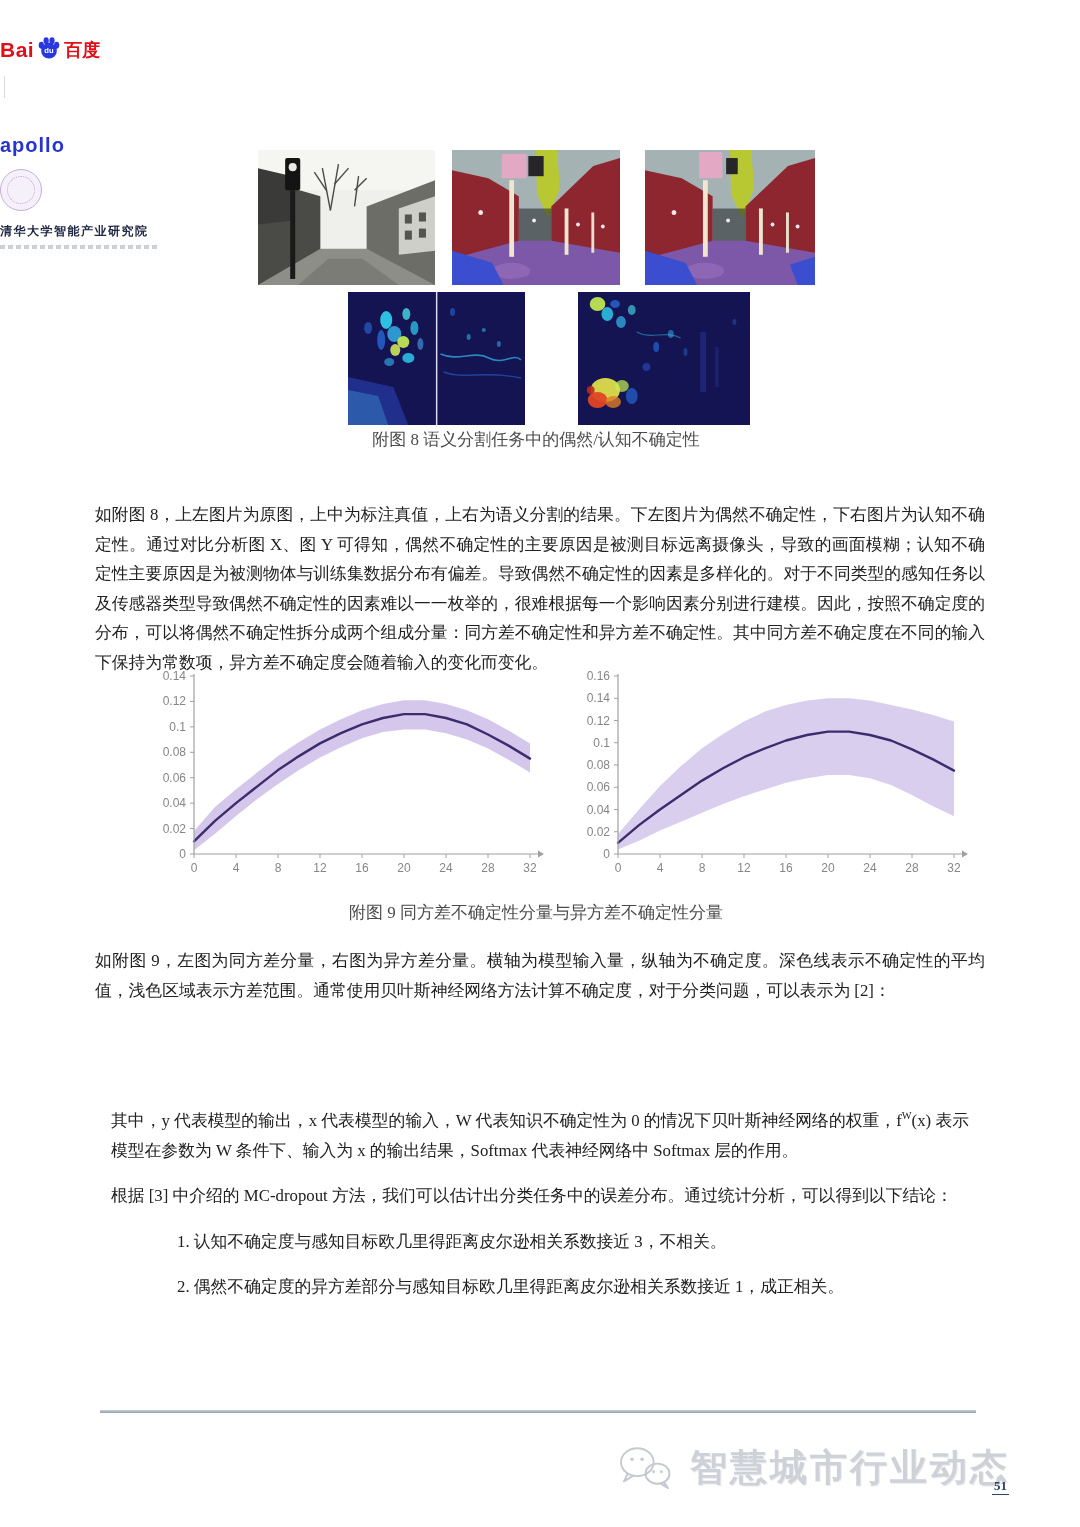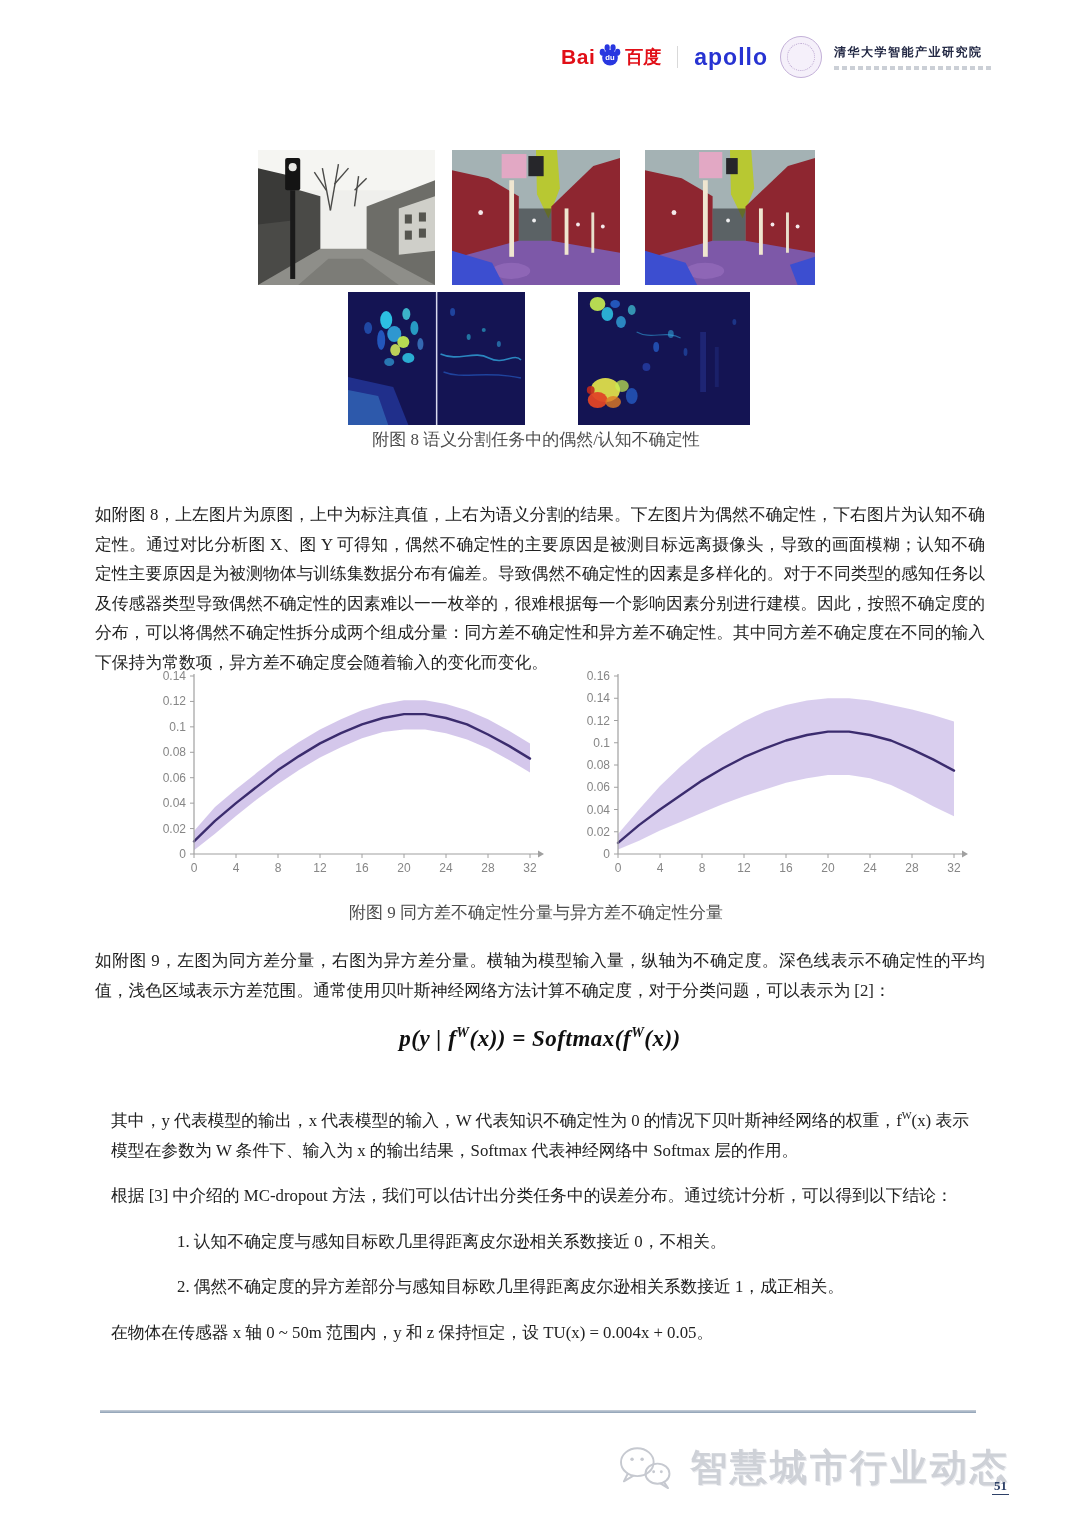--- a/index.html
+++ b/index.html
@@ -1,25 +1,25 @@
 <!DOCTYPE html>
 <html><head>
 <meta charset="utf-8">
 <style>
   html,body{margin:0;padding:0;background:#ffffff;}
   .page{position:relative;width:1080px;height:1527px;background:#ffffff;overflow:hidden;
         font-family:"Liberation Serif","DejaVu Serif",serif;color:#222;}
 
   
-  .hdr{position:absolute;top:36px;left:0;right:86px;display:flex;justify-content:flex-end;align-items:center;gap:12px;}
+  .hdr{position:absolute;top:36px;left:0;right:86px;display:flex;justify-content:flex-end;gap:12px;flex-direction:column;}
   .bd{display:flex;align-items:center;gap:3px;font-family:"Liberation Sans",sans-serif;}
   .bd .bai{color:#e10f17;font-weight:bold;font-size:21px;letter-spacing:.5px;}
   .bd .cn{color:#e10f17;font-weight:bold;font-size:18px;}
   .hdr .divider{width:1px;height:22px;background:#d9d9d9;margin:0 4px;}
-  .apollo{color:#2733d2;font-family:"Liberation Sans",sans-serif;font-size:23px;font-weight:600;letter-spacing:1px;}
+  .apollo{color:#2733d2;font-family:"Liberation Sans",sans-serif;font-size:20px;font-weight:600;letter-spacing:1px;margin-top:24px;}
   .seal{width:40px;height:40px;border-radius:50%;border:1.5px solid #c3b0d8;background:#f5f0fa;
         display:flex;align-items:center;justify-content:center;}
   .seal-inner{width:26px;height:26px;border-radius:50%;border:1px dotted #bda9d2;}
   .tsing{display:flex;flex-direction:column;align-items:flex-start;}
   .tsing .cn{font-size:12px;font-weight:bold;color:#232945;letter-spacing:1.5px;font-family:"Liberation Serif",serif;}
   .tsing .sub{width:160px;height:4px;margin-top:5px;opacity:.85;
         background:repeating-linear-gradient(90deg,#c2c7cf 0 5px,transparent 5px 8px);}
 
   
   .ph{position:absolute;overflow:hidden;}
@@ -302,28 +302,26 @@
           <text x="340" y="206" text-anchor="middle" font-size="12" fill="#868686">28</text>
           <line x1="382" y1="188" x2="382" y2="192" stroke="#a0a0a0" stroke-width="1"></line>
           <text x="382" y="206" text-anchor="middle" font-size="12" fill="#868686">32</text>
         </svg></div>
   </div>
 
   <div class="caption" id="cap9">附图 9 同方差不确定性分量与异方差不确定性分量</div>
 
   <div class="para" id="para2">如附图 9，左图为同方差分量，右图为异方差分量。横轴为模型输入量，纵轴为不确定度。深色线表示不确定性的平均值，浅色区域表示方差范围。通常使用贝叶斯神经网络方法计算不确定度，对于分类问题，可以表示为 [2]：</div>
 
-  <div class="formula">p(y | f<sup>W</sup>(x)) = Softmax(f<sup>W</sup>(x))</div>
 
   <div class="para" id="block3">
     <p>其中，y 代表模型的输出，x 代表模型的输入，W 代表知识不确定性为 0 的情况下贝叶斯神经网络的权重，f<sup>W</sup>(x) 表示模型在参数为 W 条件下、输入为 x 的输出结果，Softmax 代表神经网络中 Softmax 层的作用。</p>
     <p>根据 [3] 中介绍的 MC-dropout 方法，我们可以估计出分类任务中的误差分布。通过统计分析，可以得到以下结论：</p>
-    <p class="indent">1. 认知不确定度与感知目标欧几里得距离皮尔逊相关系数接近 0，不相关。</p>
+    <p class="indent">1. 认知不确定度与感知目标欧几里得距离皮尔逊相关系数接近 3，不相关。</p>
     <p class="indent">2. 偶然不确定度的异方差部分与感知目标欧几里得距离皮尔逊相关系数接近 1，成正相关。</p>
-    <p>在物体在传感器 x 轴 0 ~ 50m 范围内，y 和 z 保持恒定，设 TU(x) = 0.004x + 0.05。</p>
   </div>
 
   <div class="rule"></div>
   <div class="wm">
     <span>
       <svg width="58" height="48" viewBox="0 0 60 50">
         <ellipse cx="22" cy="20" rx="17" ry="14.5" fill="none" stroke="#c6c9d0" stroke-width="2"></ellipse>
         <path d="M12,32 L8,40 L18,34" fill="none" stroke="#c6c9d0" stroke-width="2" stroke-linejoin="round"></path>
         <ellipse cx="43" cy="32" rx="12.5" ry="10.5" fill="none" stroke="#c6c9d0" stroke-width="2"></ellipse>
         <path d="M50,41 L54,47 L46,42" fill="none" stroke="#c6c9d0" stroke-width="2" stroke-linejoin="round"></path>

